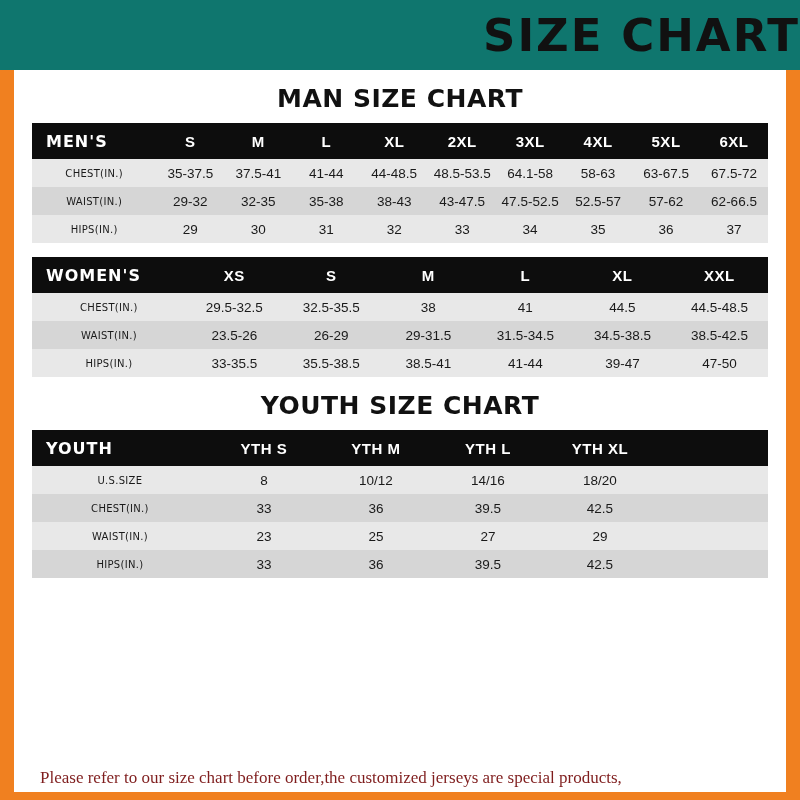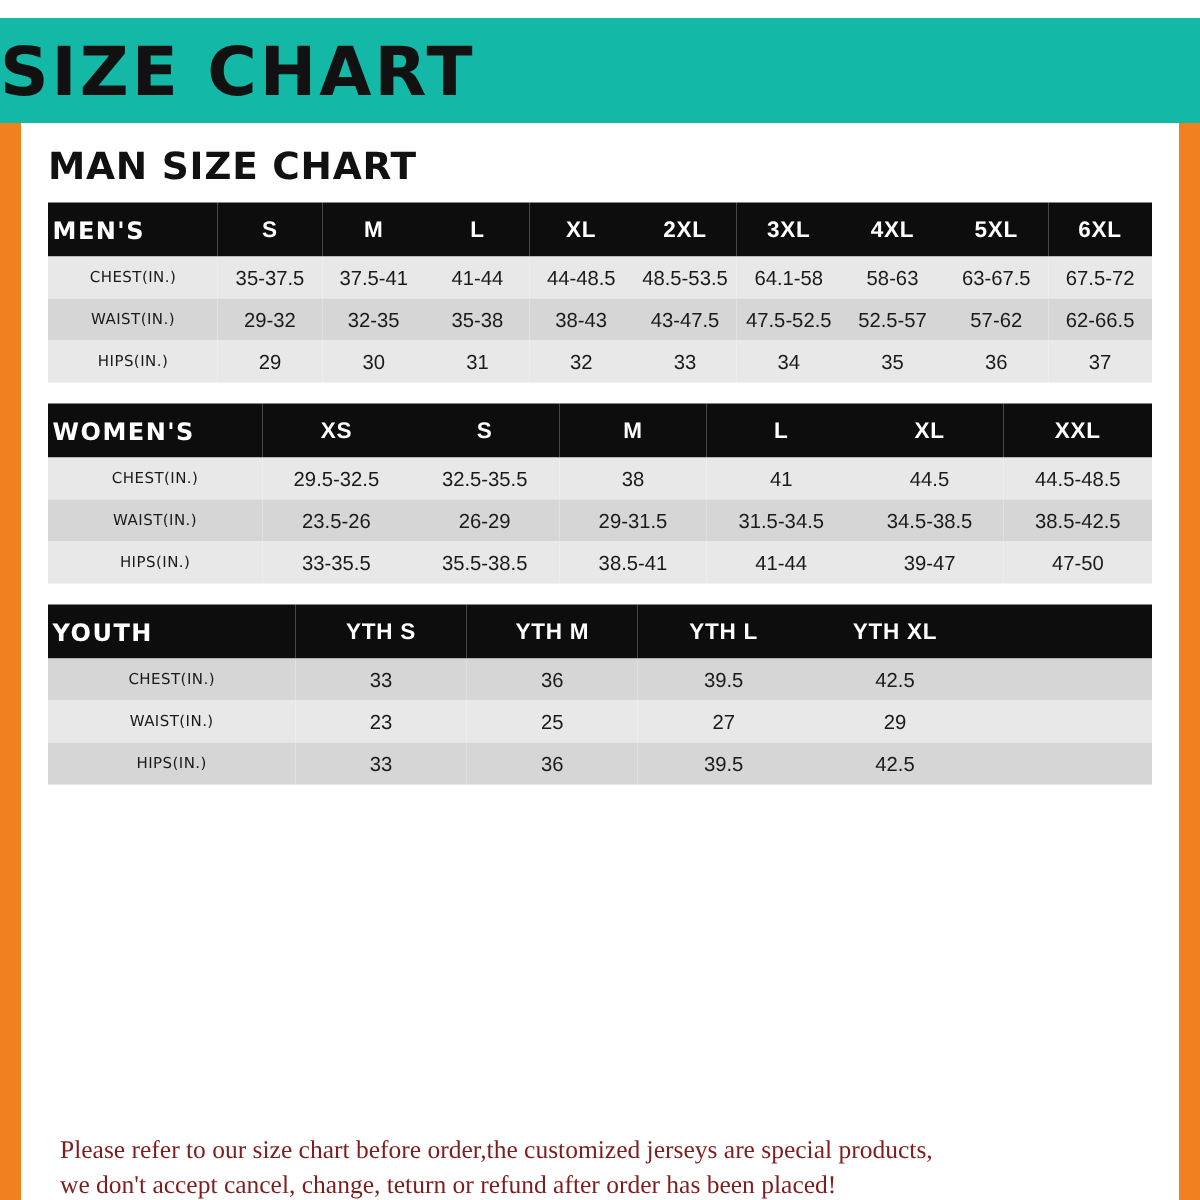--- a/index.html
+++ b/index.html
@@ -16,43 +16,43 @@
   .page {
     position: relative;
     width: 800px;
     height: 800px;
     box-sizing: border-box;
     border-left: 14px solid #f08020;
     border-right: 14px solid #f08020;
     background: #ffffff;
   }
   .header-banner {
-    background: #14b8a6;
+    background: #0f766e;
     height: 70px;
     display: flex;
     align-items: center;
-    justify-content: flex-start;
-    margin: 12px -14px;
+    justify-content: flex-end;
+    margin: 0 -14px;
   }
   .header-title {
     font-family: "DejaVu Sans", sans-serif;
     font-weight: bold;
     font-size: 45px;
     letter-spacing: 2px;
     color: #111111;
     line-height: 1;
   }
   .content {
     padding: 0 18px;
   }
   .section {
     margin-top: 14px;
   }
   .section-title {
-    text-align: left;
+    text-align: center;
     font-family: "DejaVu Sans", sans-serif;
     font-weight: bold;
     font-size: 25px;
     color: #111111;
     letter-spacing: 0.5px;
     margin-bottom: 10px;
   }
   table.size-table {
     width: 100%;
     border-collapse: collapse;
@@ -72,21 +72,21 @@
     color: #ffffff;
     font-weight: bold;
     height: 36px;
     font-size: 15px;
     letter-spacing: 0.5px;
   }
   table.size-table thead th.corner {
     font-family: "DejaVu Sans", sans-serif;
     font-size: 16px;
     text-align: left;
-    padding-left: 3px;
+    padding-left: 14px;
     letter-spacing: 1px;
   }
   table.size-table tbody tr.band-light td {
     background: #e8e8e8;
   }
   table.size-table tbody tr.band-dark td {
     background: #d6d6d6;
   }
   table.size-table tbody td.rowlabel {
     font-family: "DejaVu Sans", sans-serif;
@@ -231,32 +231,41 @@
             <td>38.5-41</td>
             <td>41-44</td>
             <td>39-47</td>
             <td>47-50</td>
           </tr>
         </tbody>
       </table>
     </div>
 
     <div class="section">
+      <div class="section-title">YOUTH SIZE CHART</div>
       <table class="size-table">
         <thead>
           <tr>
             <th class="corner youth-col-0">YOUTH</th>
             <th>YTH S</th>
             <th>YTH M</th>
             <th>YTH L</th>
             <th>YTH XL</th>
             <th></th>
           </tr>
         </thead>
         <tbody>
+          <tr class="band-light">
+            <td class="rowlabel">U.S.SIZE</td>
+            <td>8</td>
+            <td>10/12</td>
+            <td>14/16</td>
+            <td>18/20</td>
+            <td></td>
+          </tr>
           <tr class="band-dark">
             <td class="rowlabel">CHEST(IN.)</td>
             <td>33</td>
             <td>36</td>
             <td>39.5</td>
             <td>42.5</td>
             <td></td>
           </tr>
           <tr class="band-light">
             <td class="rowlabel">WAIST(IN.)</td>
@@ -275,18 +284,17 @@
             <td></td>
           </tr>
         </tbody>
       </table>
     </div>
 
   </div>
 
   <div class="footer-note">
     <div class="footer-line">Please refer to our size chart before order,the customized jerseys are special products,</div>
-    <div class="footer-line">we don't accept cancel, change, teturn or refund after order has been placed!</div>
   </div>
 
   <div class="bottom-bar"></div>
 
 </div>
 
 </body></html>

